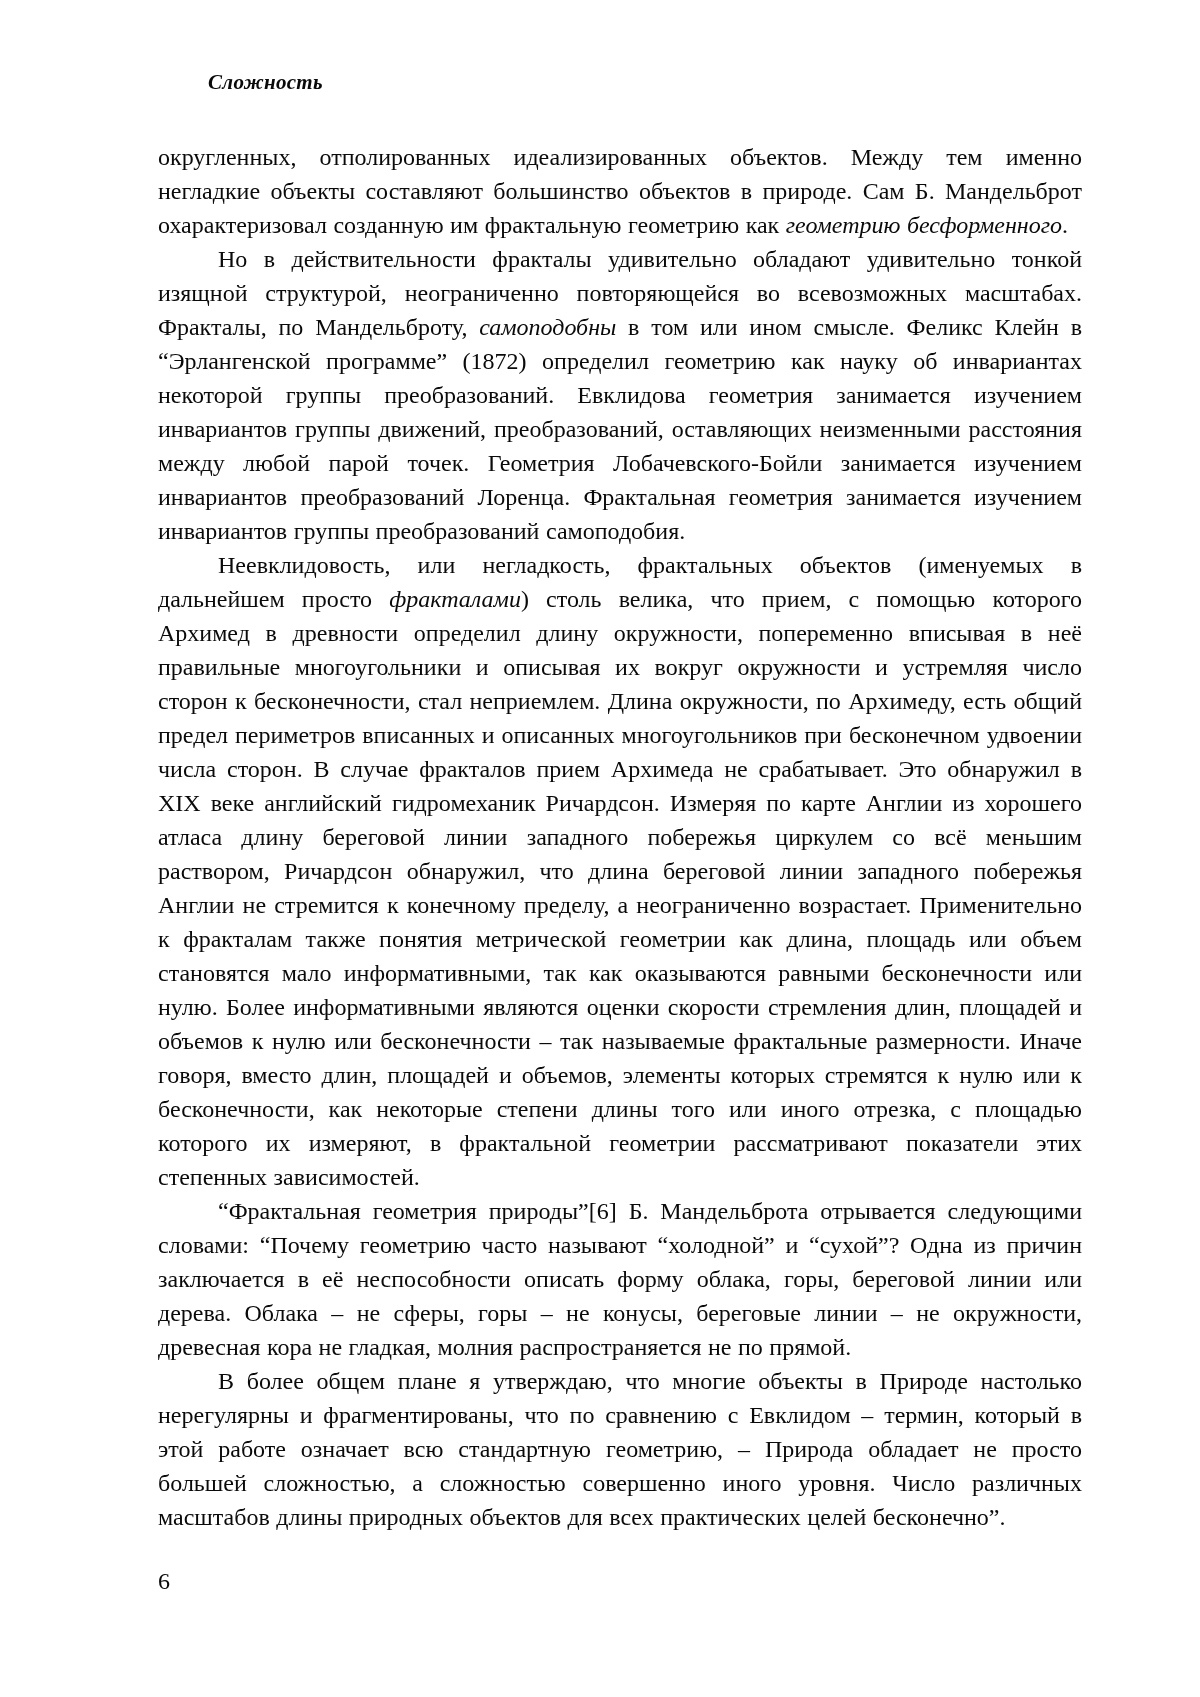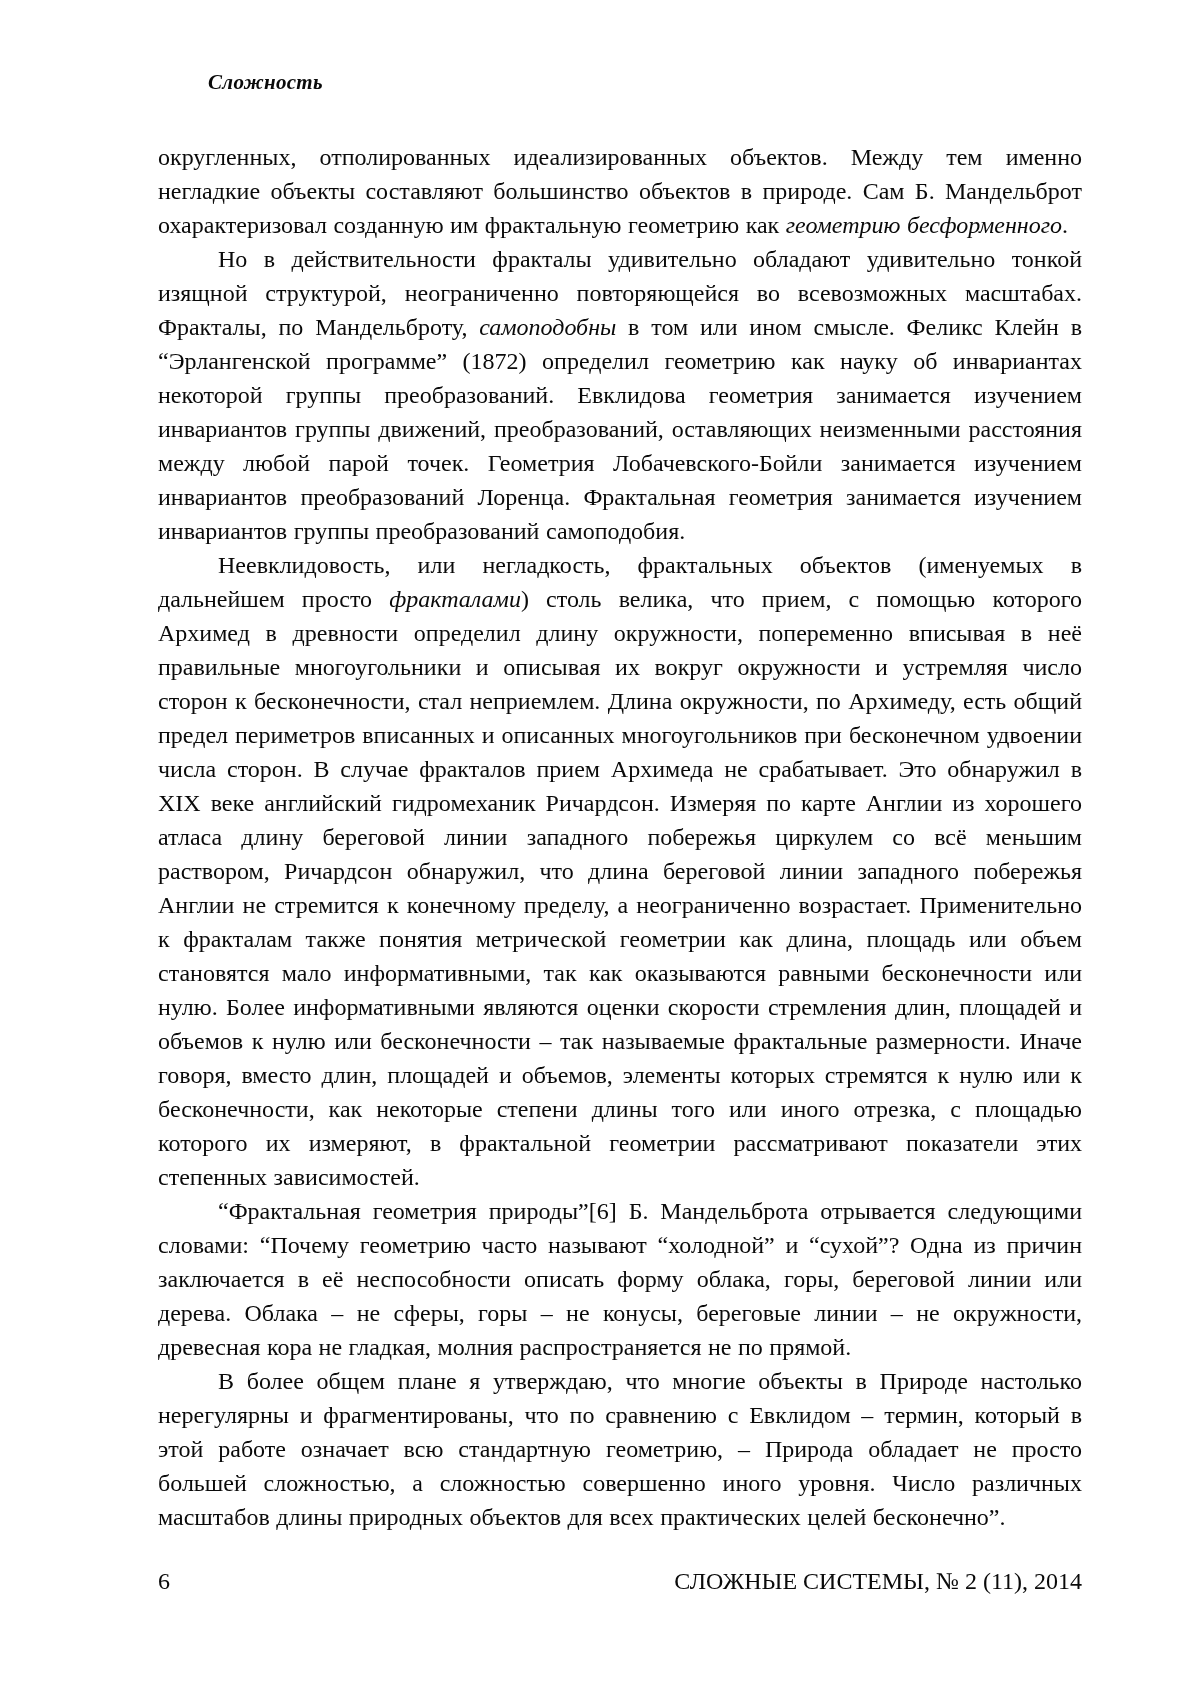--- a/index.html
+++ b/index.html
@@ -67,16 +67,15 @@
   <div class="body-text" id="body-text">
       <p class="para no-indent"><span>округленных, отполированных идеализированных объектов. Между тем именно негладкие объекты составляют большинство объектов в природе. Сам Б. Мандельброт охарактеризовал созданную им фрактальную геометрию как </span><em>геометрию бесформенного</em><span>.</span></p>
       <p class="para"><span>Но в действительности фракталы удивительно обладают удивительно тонкой изящной структурой, неограниченно повторяющейся во всевозможных масштабах. Фракталы, по Мандельброту, </span><em>самоподобны</em><span> в том или ином смысле. Феликс Клейн в “Эрлангенской программе” (1872) определил геометрию как науку об инвариантах некоторой группы преобразований. Евклидова геометрия занимается изучением инвариантов группы движений, преобразований, оставляющих неизменными расстояния между любой парой точек. Геометрия Лобачевского-Бойли занимается изучением инвариантов преобразований Лоренца. Фрактальная геометрия занимается изучением инвариантов группы преобразований самоподобия.</span></p>
       <p class="para"><span>Неевклидовость, или негладкость, фрактальных объектов (именуемых в дальнейшем просто </span><em>фракталами</em><span>) столь велика, что прием, с помощью которого Архимед в древности определил длину окружности, попеременно вписывая в неё правильные многоугольники и описывая их вокруг окружности и устремляя число сторон к бесконечности, стал неприемлем. Длина окружности, по Архимеду, есть общий предел периметров вписанных и описанных многоугольников при бесконечном удвоении числа сторон. В случае фракталов прием Архимеда не срабатывает. Это обнаружил в XIX веке английский гидромеханик Ричардсон. Измеряя по карте Англии из хорошего атласа длину береговой линии западного побережья циркулем со всё меньшим раствором, Ричардсон обнаружил, что длина береговой линии западного побережья Англии не стремится к конечному пределу, а неограниченно возрастает. Применительно к фракталам также понятия метрической геометрии как длина, площадь или объем становятся мало информативными, так как оказываются равными бесконечности или нулю. Более информативными являются оценки скорости стремления длин, площадей и объемов к нулю или бесконечности – так называемые фрактальные размерности. Иначе говоря, вместо длин, площадей и объемов, элементы которых стремятся к нулю или к бесконечности, как некоторые степени длины того или иного отрезка, с площадью которого их измеряют, в фрактальной геометрии рассматривают показатели этих степенных зависимостей.</span></p>
       <p class="para"><span>“Фрактальная геометрия природы”[6] Б. Мандельброта отрывается следующими словами: “Почему геометрию часто называют “холодной” и “сухой”? Одна  из причин заключается в её неспособности описать форму облака, горы, береговой линии или дерева. Облака – не сферы, горы – не конусы, береговые линии – не окружности, древесная кора не гладкая, молния распространяется не по прямой.</span></p>
       <p class="para"><span>В более общем плане я утверждаю, что многие объекты в Природе настолько нерегулярны и фрагментированы, что по сравнению с Евклидом – термин, который в этой работе означает всю стандартную геометрию, – Природа обладает не просто большей сложностью, а сложностью совершенно иного уровня. Число различных масштабов длины природных объектов для всех практических целей бесконечно”.</span></p>
     </div>
 
   <div class="footer">
     <span>6</span>
-    <span>СЛОЖНЫЕ СИСТЕМЫ, № 2 (11), 2014</span>
   </div>
 
 </div>
 
 </body></html>

